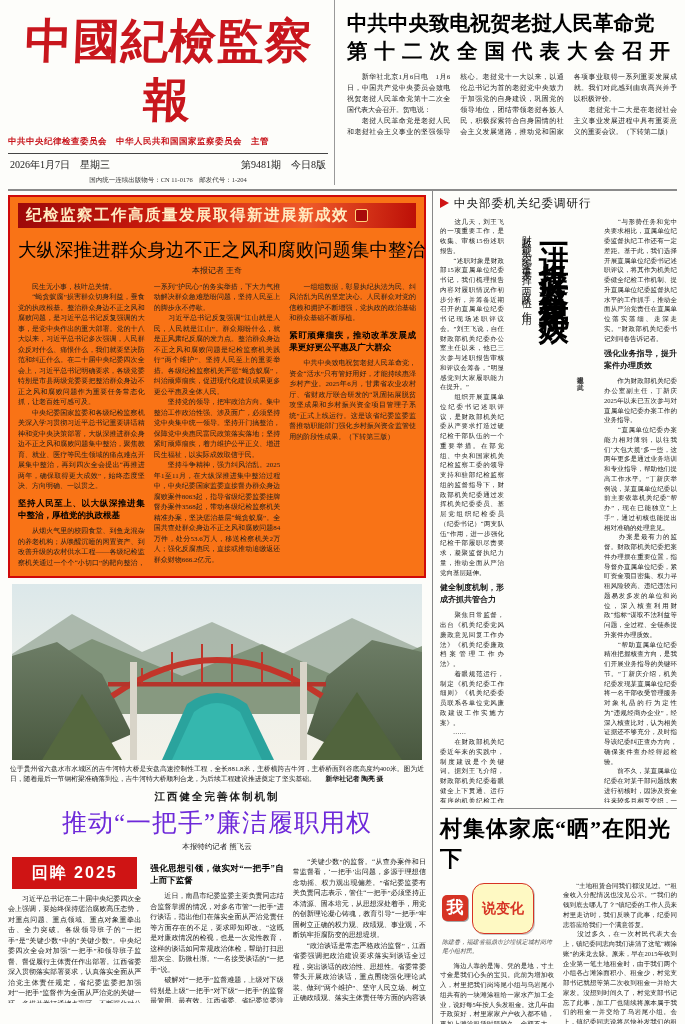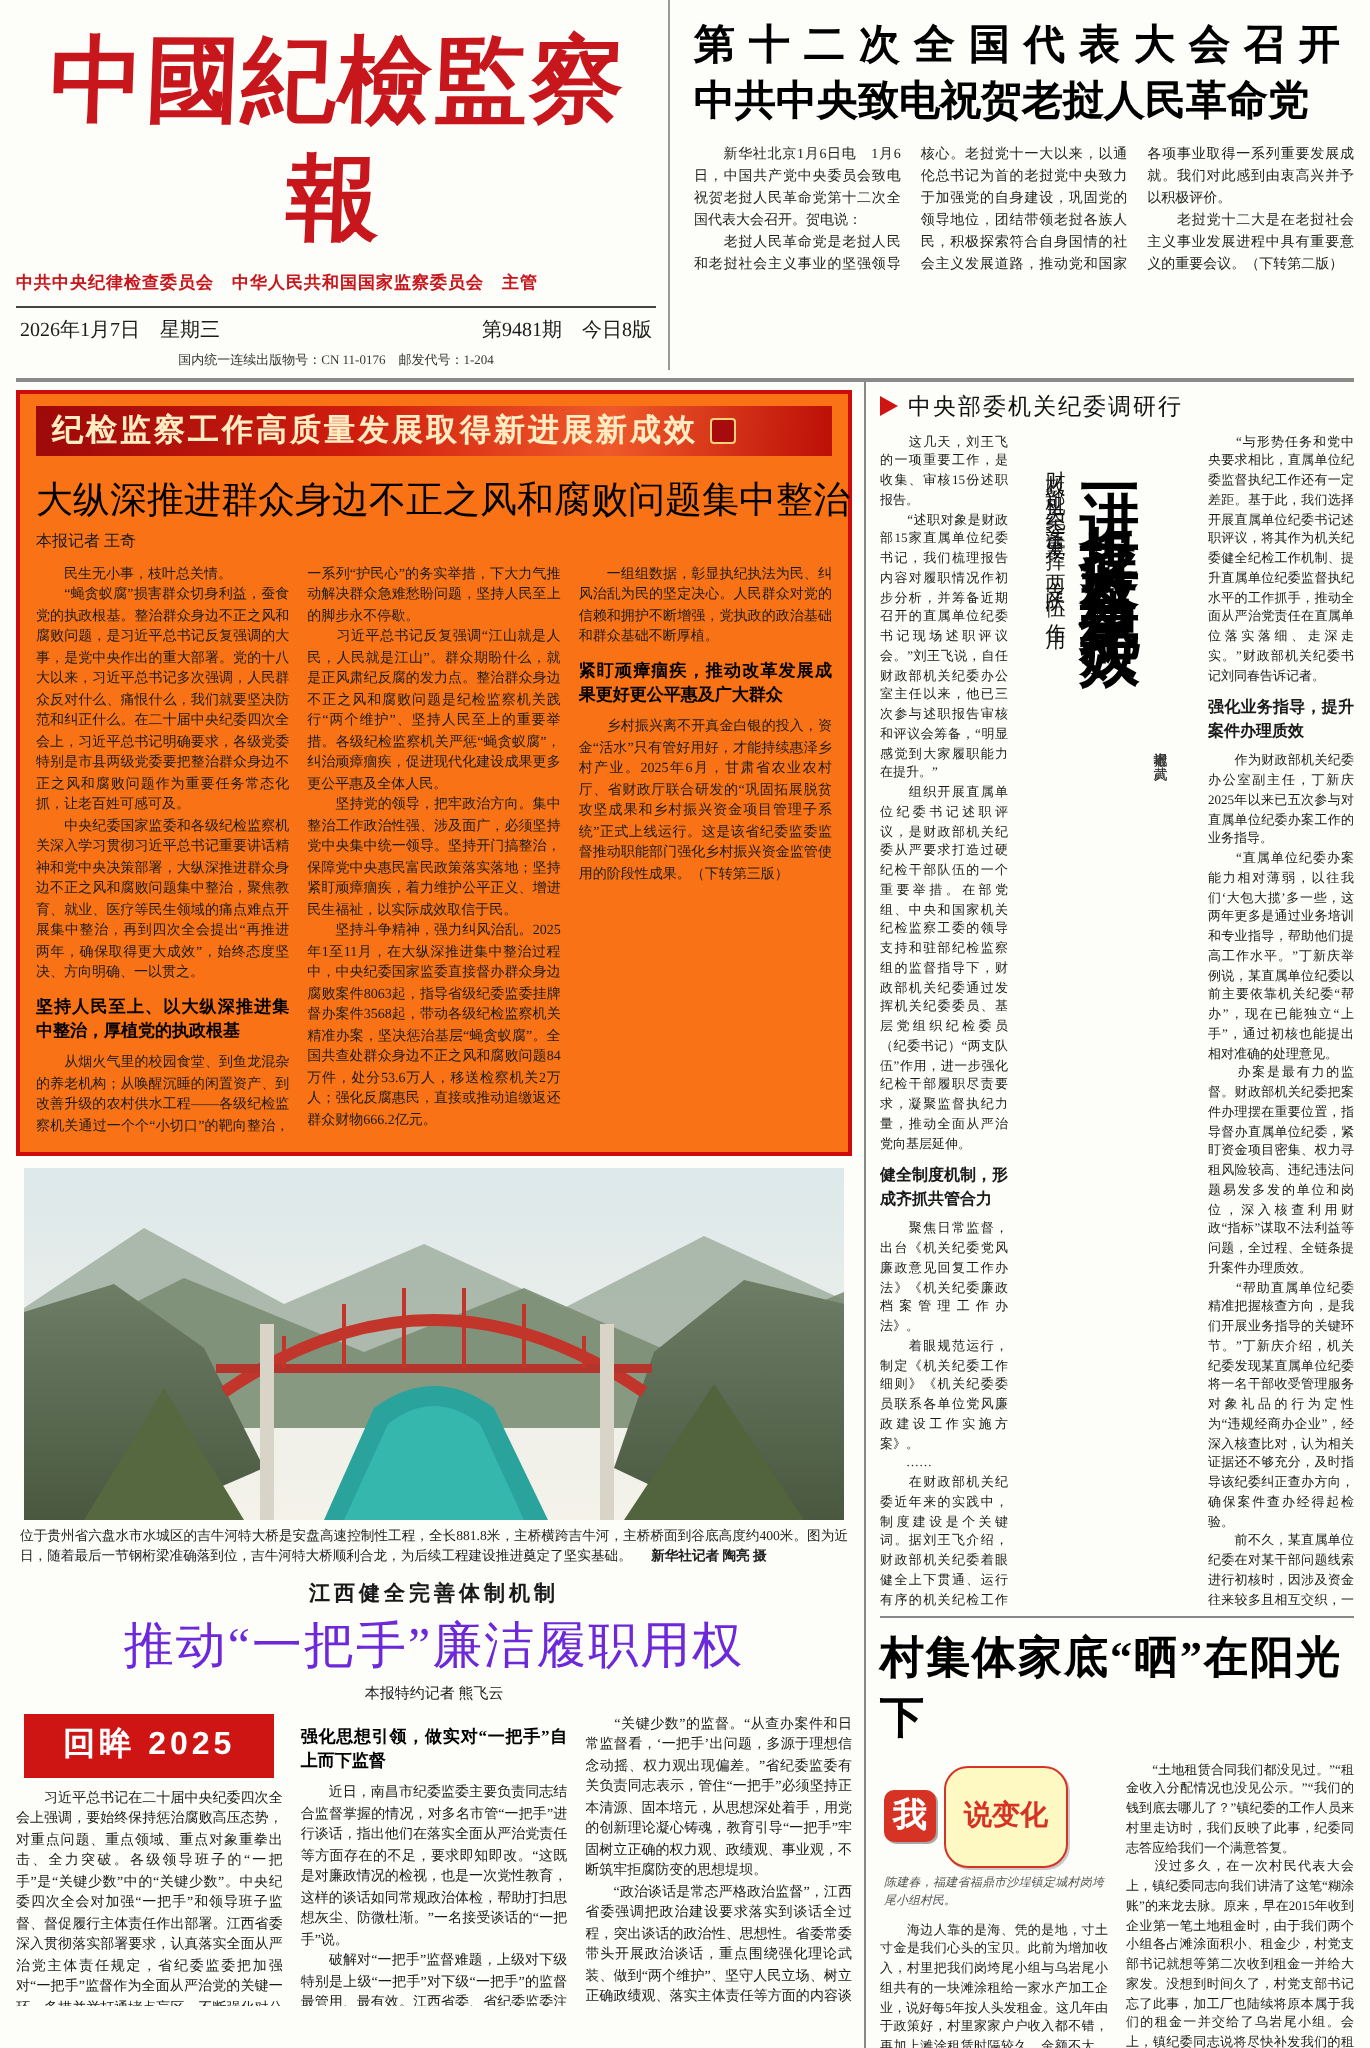--- a/index.html
+++ b/index.html
@@ -39,21 +39,21 @@
   .leadbox { border:2.5px solid #cf0a0a; padding:6px 8px 6px 8px; background:#f97316; }
   .banner { height:25px; display:flex; align-items:center; gap:6px; padding:0 8px;
     background:linear-gradient(95deg,#9d0909 0%,#cf1d0d 40%,#ef5a2a 72%,#bc0f07 100%);
     color:#ffecc2; font-family:"Liberation Sans","DejaVu Sans",sans-serif;
     font-weight:bold; font-size:15.5px; letter-spacing:1.5px; }
   .seal { width:13px; height:13px; border:1.5px solid #ffd27a; background:#a80b0b;
           border-radius:2px; flex:0 0 auto; }
   .lead-h { font-size:18.5px; font-weight:400; white-space:nowrap; text-align:right;
             margin:9px 0 2px 0; color:#000;
             font-family:"Liberation Sans","DejaVu Sans",sans-serif; }
-  .lead-by { text-align:left; font-size:8px; margin:3px 0 6px 0; }
+  .lead-by { text-align:center; font-size:8px; margin:3px 0 6px 0; }
   .lead-art { height:288px; overflow:hidden; column-count:3; column-gap:9px; column-fill:auto;
               font-size:7px; line-height:1.5; text-align:justify; color:#1c1c1c; }
   .lead-art p { white-space:pre-line; }
   .subhead { font-size:8.5px; font-weight:bold; margin:5px 0 4px 0; color:#000; }
 
   
   .photo-wrap { margin-top:6px; }
   .photo-wrap svg { display:block; width:410px; height:176px; margin:0 auto; }
   .caption { font-size:6.8px; line-height:1.55; text-align:justify; margin:4px 2px 0 2px; color:#222; }
   .caption .credit { font-weight:bold; margin-left:8px; }
@@ -109,22 +109,22 @@
     <div class="mast">
       <div class="mast-title">中國紀檢監察報</div>
       <div class="mast-sup">中共中央纪律检查委员会　中华人民共和国国家监察委员会　主管</div>
       <div class="dateline">
         <span>2026年1月7日　星期三</span>
         <span>第9481期　今日8版</span>
       </div>
       <div class="pubcode">国内统一连续出版物号：CN 11-0176　邮发代号：1-204</div>
     </div>
     <div class="topstory">
+      <div class="top-h">中共中央致电祝贺老挝人民革命党</div>
       <div class="top-h top-h2">第十二次全国代表大会召开</div>
-      <div class="top-h">中共中央致电祝贺老挝人民革命党</div>
       <div class="top-cols">　　新华社北京1月6日电　1月6日，中国共产党中央委员会致电祝贺老挝人民革命党第十二次全国代表大会召开。贺电说：
 　　老挝人民革命党是老挝人民和老挝社会主义事业的坚强领导核心。老挝党十一大以来，以通伦总书记为首的老挝党中央致力于加强党的自身建设，巩固党的领导地位，团结带领老挝各族人民，积极探索符合自身国情的社会主义发展道路，推动党和国家各项事业取得一系列重要发展成就。我们对此感到由衷高兴并予以积极评价。
 　　老挝党十二大是在老挝社会主义事业发展进程中具有重要意义的重要会议。（下转第二版）</div>
     </div>
   </div>
 
   <div class="main">
 
     <div class="left">
 
@@ -139,21 +139,21 @@
           <p>　　民生无小事，枝叶总关情。
 　　“蝇贪蚁腐”损害群众切身利益，蚕食党的执政根基。整治群众身边不正之风和腐败问题，是习近平总书记反复强调的大事，是党中央作出的重大部署。党的十八大以来，习近平总书记多次强调，人民群众反对什么、痛恨什么，我们就要坚决防范和纠正什么。在二十届中央纪委四次全会上，习近平总书记明确要求，各级党委特别是市县两级党委要把整治群众身边不正之风和腐败问题作为重要任务常态化抓，让老百姓可感可及。
 　　中央纪委国家监委和各级纪检监察机关深入学习贯彻习近平总书记重要讲话精神和党中央决策部署，大纵深推进群众身边不正之风和腐败问题集中整治，聚焦教育、就业、医疗等民生领域的痛点难点开展集中整治，再到四次全会提出“再推进两年，确保取得更大成效”，始终态度坚决、方向明确、一以贯之。</p>
           <h3 class="subhead">坚持人民至上、以大纵深推进集中整治，厚植党的执政根基</h3>
           <p>　　从烟火气里的校园食堂、到鱼龙混杂的养老机构；从唤醒沉睡的闲置资产、到改善升级的农村供水工程——各级纪检监察机关通过一个个“小切口”的靶向整治，一系列“护民心”的务实举措，下大力气推动解决群众急难愁盼问题，坚持人民至上的脚步永不停歇。
 　　习近平总书记反复强调“江山就是人民，人民就是江山”。群众期盼什么，就是正风肃纪反腐的发力点。整治群众身边不正之风和腐败问题是纪检监察机关践行“两个维护”、坚持人民至上的重要举措。各级纪检监察机关严惩“蝇贪蚁腐”，纠治顽瘴痼疾，促进现代化建设成果更多更公平惠及全体人民。
 　　坚持党的领导，把牢政治方向。集中整治工作政治性强、涉及面广，必须坚持党中央集中统一领导。坚持开门搞整治，保障党中央惠民富民政策落实落地；坚持紧盯顽瘴痼疾，着力维护公平正义、增进民生福祉，以实际成效取信于民。
 　　坚持斗争精神，强力纠风治乱。2025年1至11月，在大纵深推进集中整治过程中，中央纪委国家监委直接督办群众身边腐败案件8063起，指导省级纪委监委挂牌督办案件3568起，带动各级纪检监察机关精准办案，坚决惩治基层“蝇贪蚁腐”。全国共查处群众身边不正之风和腐败问题84万件，处分53.6万人，移送检察机关2万人；强化反腐惠民，直接或推动追缴返还群众财物666.2亿元。
 　　一组组数据，彰显执纪执法为民、纠风治乱为民的坚定决心。人民群众对党的信赖和拥护不断增强，党执政的政治基础和群众基础不断厚植。</p>
           <h3 class="subhead">紧盯顽瘴痼疾，推动改革发展成果更好更公平惠及广大群众</h3>
-          <p>　　乡村振兴离不开真金白银的投入，资金“活水”只有管好用好，才能持续惠泽乡村产业。2025年6月，甘肃省农业农村厅、省财政厅联合研发的“巩固拓展脱贫攻坚成果和乡村振兴资金项目管理子系统”正式上线运行。这是该省纪委监委监督推动职能部门强化乡村振兴资金监管使用的阶段性成果。（下转第三版）</p>
+          <p>　　中共中央致电祝贺老挝人民革命党，资金“活水”只有管好用好，才能持续惠泽乡村产业。2025年6月，甘肃省农业农村厅、省财政厅联合研发的“巩固拓展脱贫攻坚成果和乡村振兴资金项目管理子系统”正式上线运行。这是该省纪委监委监督推动职能部门强化乡村振兴资金监管使用的阶段性成果。（下转第三版）</p>
         </div>
       </div>
 
       <div class="photo-wrap">
         <svg viewBox="0 0 410 176" preserveAspectRatio="none">
           <defs>
             <linearGradient id="sky" x1="0" y1="0" x2="0" y2="1">
               <stop offset="0" stop-color="#dce8ea"></stop>
                 <stop offset="0.6" stop-color="#eef0ea"></stop>
                 <stop offset="1" stop-color="#f4f2e9"></stop>

